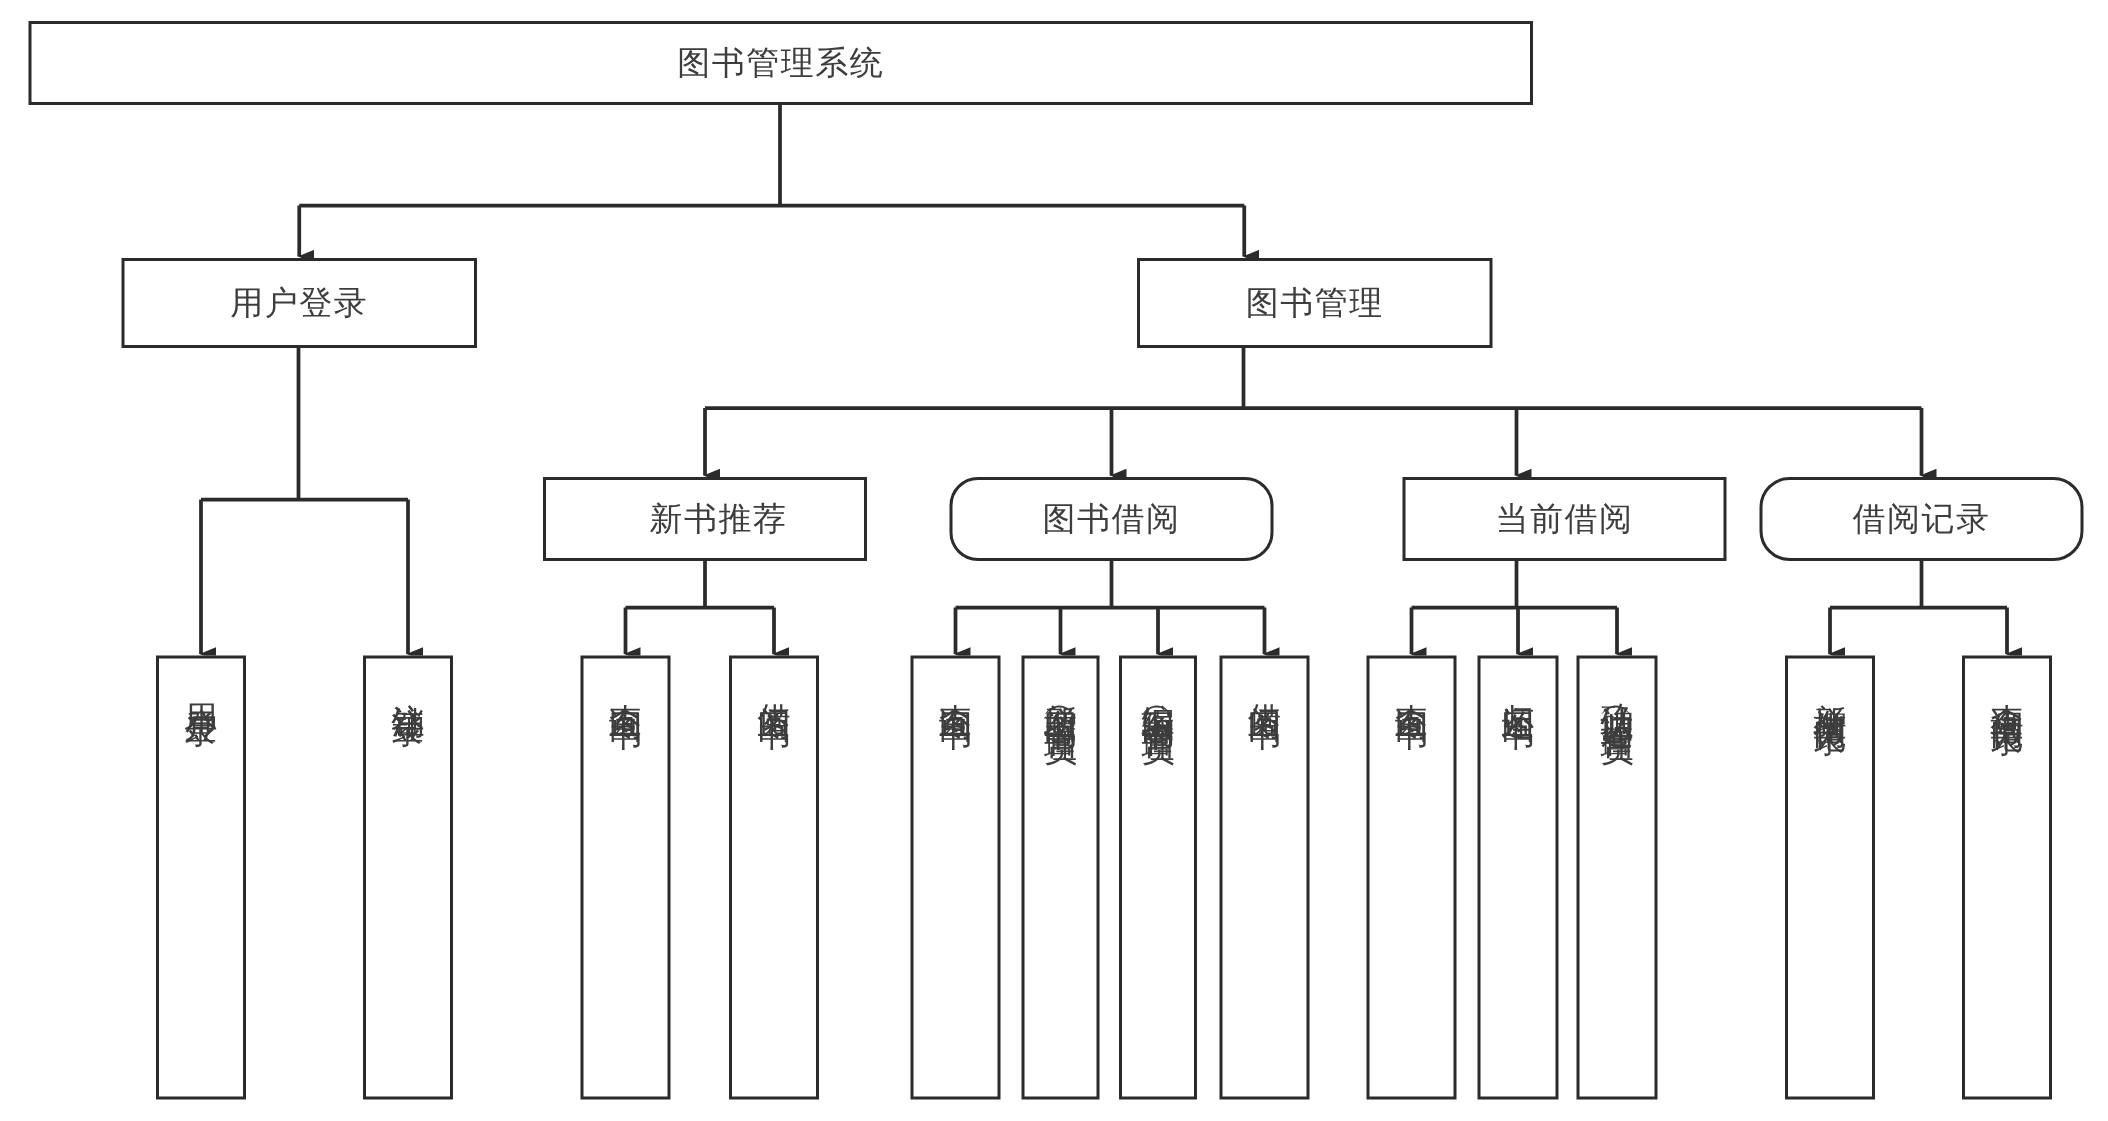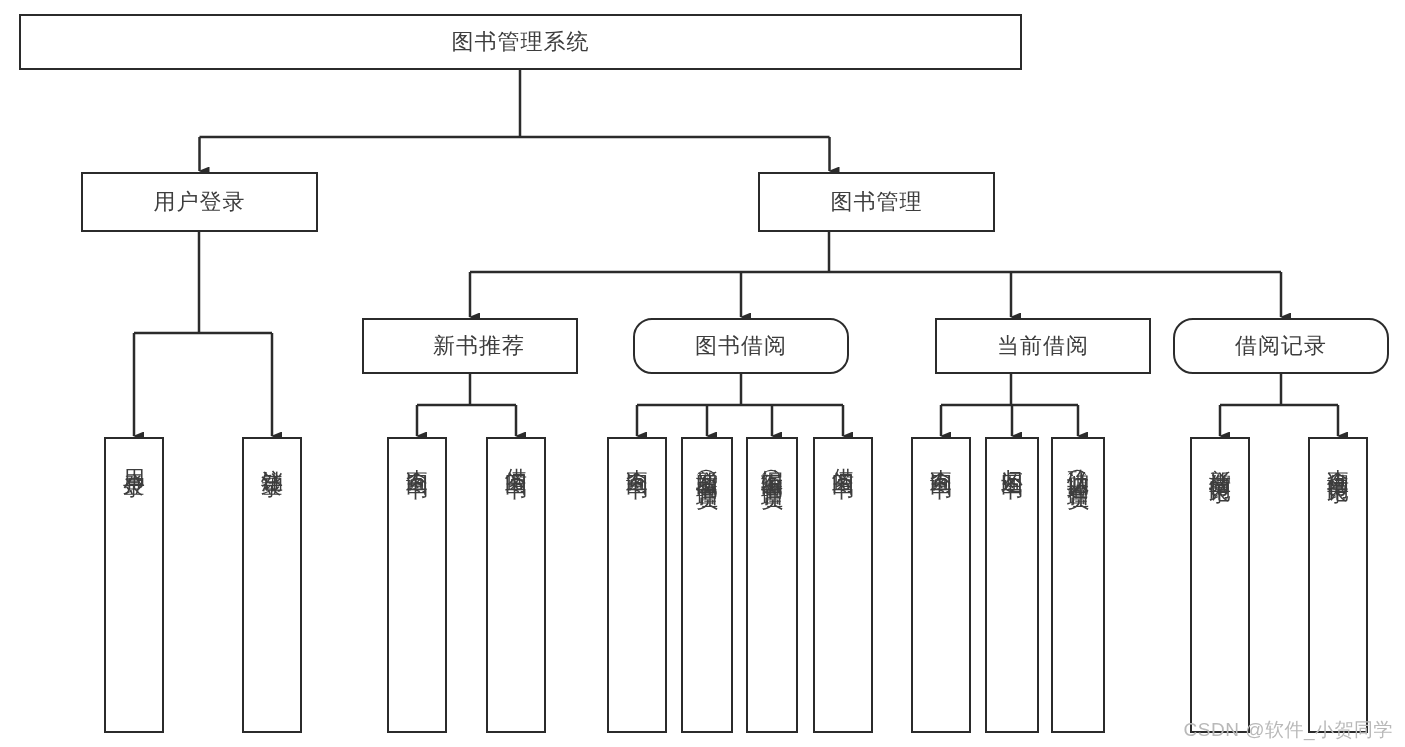--- a/index.html
+++ b/index.html
@@ -179,14 +179,13 @@
         <span class="node-label">确认归还（管理员）</span>
       </div>
       <div class="node-box leaf vertical" style="left: 1190px; top: 437px; width: 60px; height: 296px;">
         <span class="node-label">新增借阅记录</span>
       </div>
       <div class="node-box leaf vertical" style="left: 1308px; top: 437px; width: 60px; height: 296px;">
         <span class="node-label">查询借阅记录</span>
       </div>
     </div>
 
-  <div class="watermark">CSDN @软件_小贺同学</div>
 </div>
 
 </body></html>

